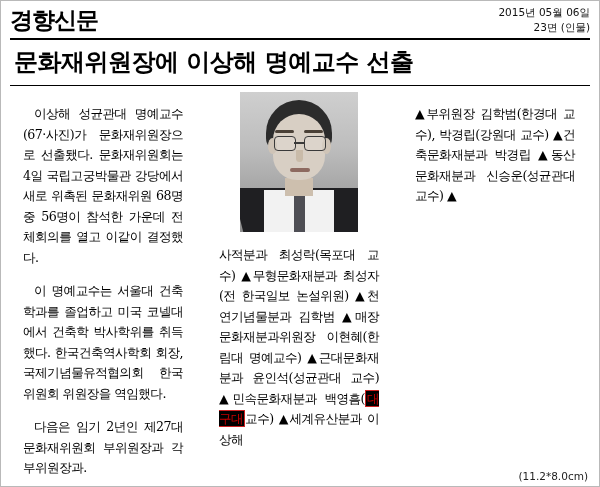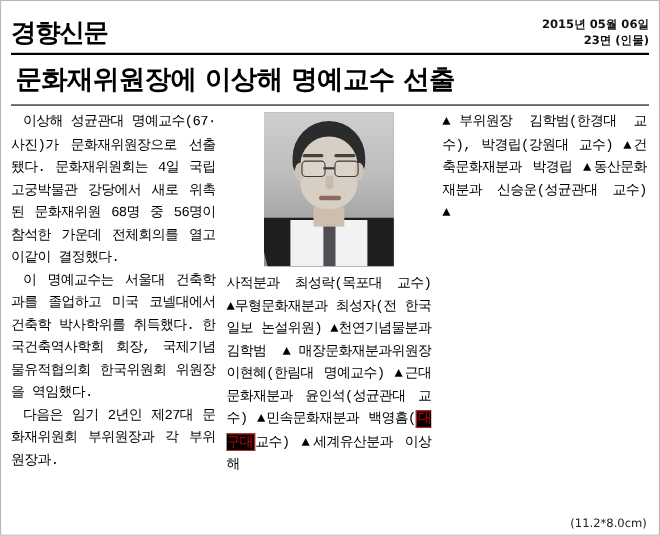--- a/index.html
+++ b/index.html
@@ -13,21 +13,21 @@
     font-family: "DejaVu Sans", "Liberation Sans", sans-serif;
     color: #000;
     position: relative;
     overflow: hidden;
   }
   .page {
     position: relative;
     width: 600px;
     height: 487px;
     box-sizing: border-box;
-    padding: 16px 10px 0 10px;
+    padding: 6px 10px 0 10px;
   }
   
   .masthead {
     position: relative;
     height: 30px;
   }
   .masthead-title {
     font-family: "DejaVu Serif", "Liberation Serif", serif;
     font-weight: bold;
     font-size: 23px;
@@ -35,21 +35,20 @@
     line-height: 28px;
   }
   .issue-meta {
     position: absolute;
     right: 0;
     top: -1px;
     text-align: right;
     font-size: 10.5px;
     line-height: 15px;
     color: #111;
-    font-weight: bold;
   }
   .rule-thick {
     border-top: 2px solid #000;
     margin-top: 2px;
   }
   .rule-thin {
     border-top: 1px solid #000;
     margin-top: 2px;
   }
   
@@ -69,23 +68,22 @@
   }
   .col {
     width: 186px;
     font-family: "DejaVu Serif", "Liberation Serif", serif;
     font-size: 12.6px;
     line-height: 20.5px;
     text-align: justify;
     letter-spacing: -0.55px;
   }
   .col p {
-    margin: 0;
+    margin: 13px;
     text-indent: 11px;
-    font-family: Liberation Mono, monospace;
   }
   .col p.noindent {
     text-indent: 0;
   }
   
   .col-mid {
     width: 186px;
   }
   .photo {
     width: 118px;

